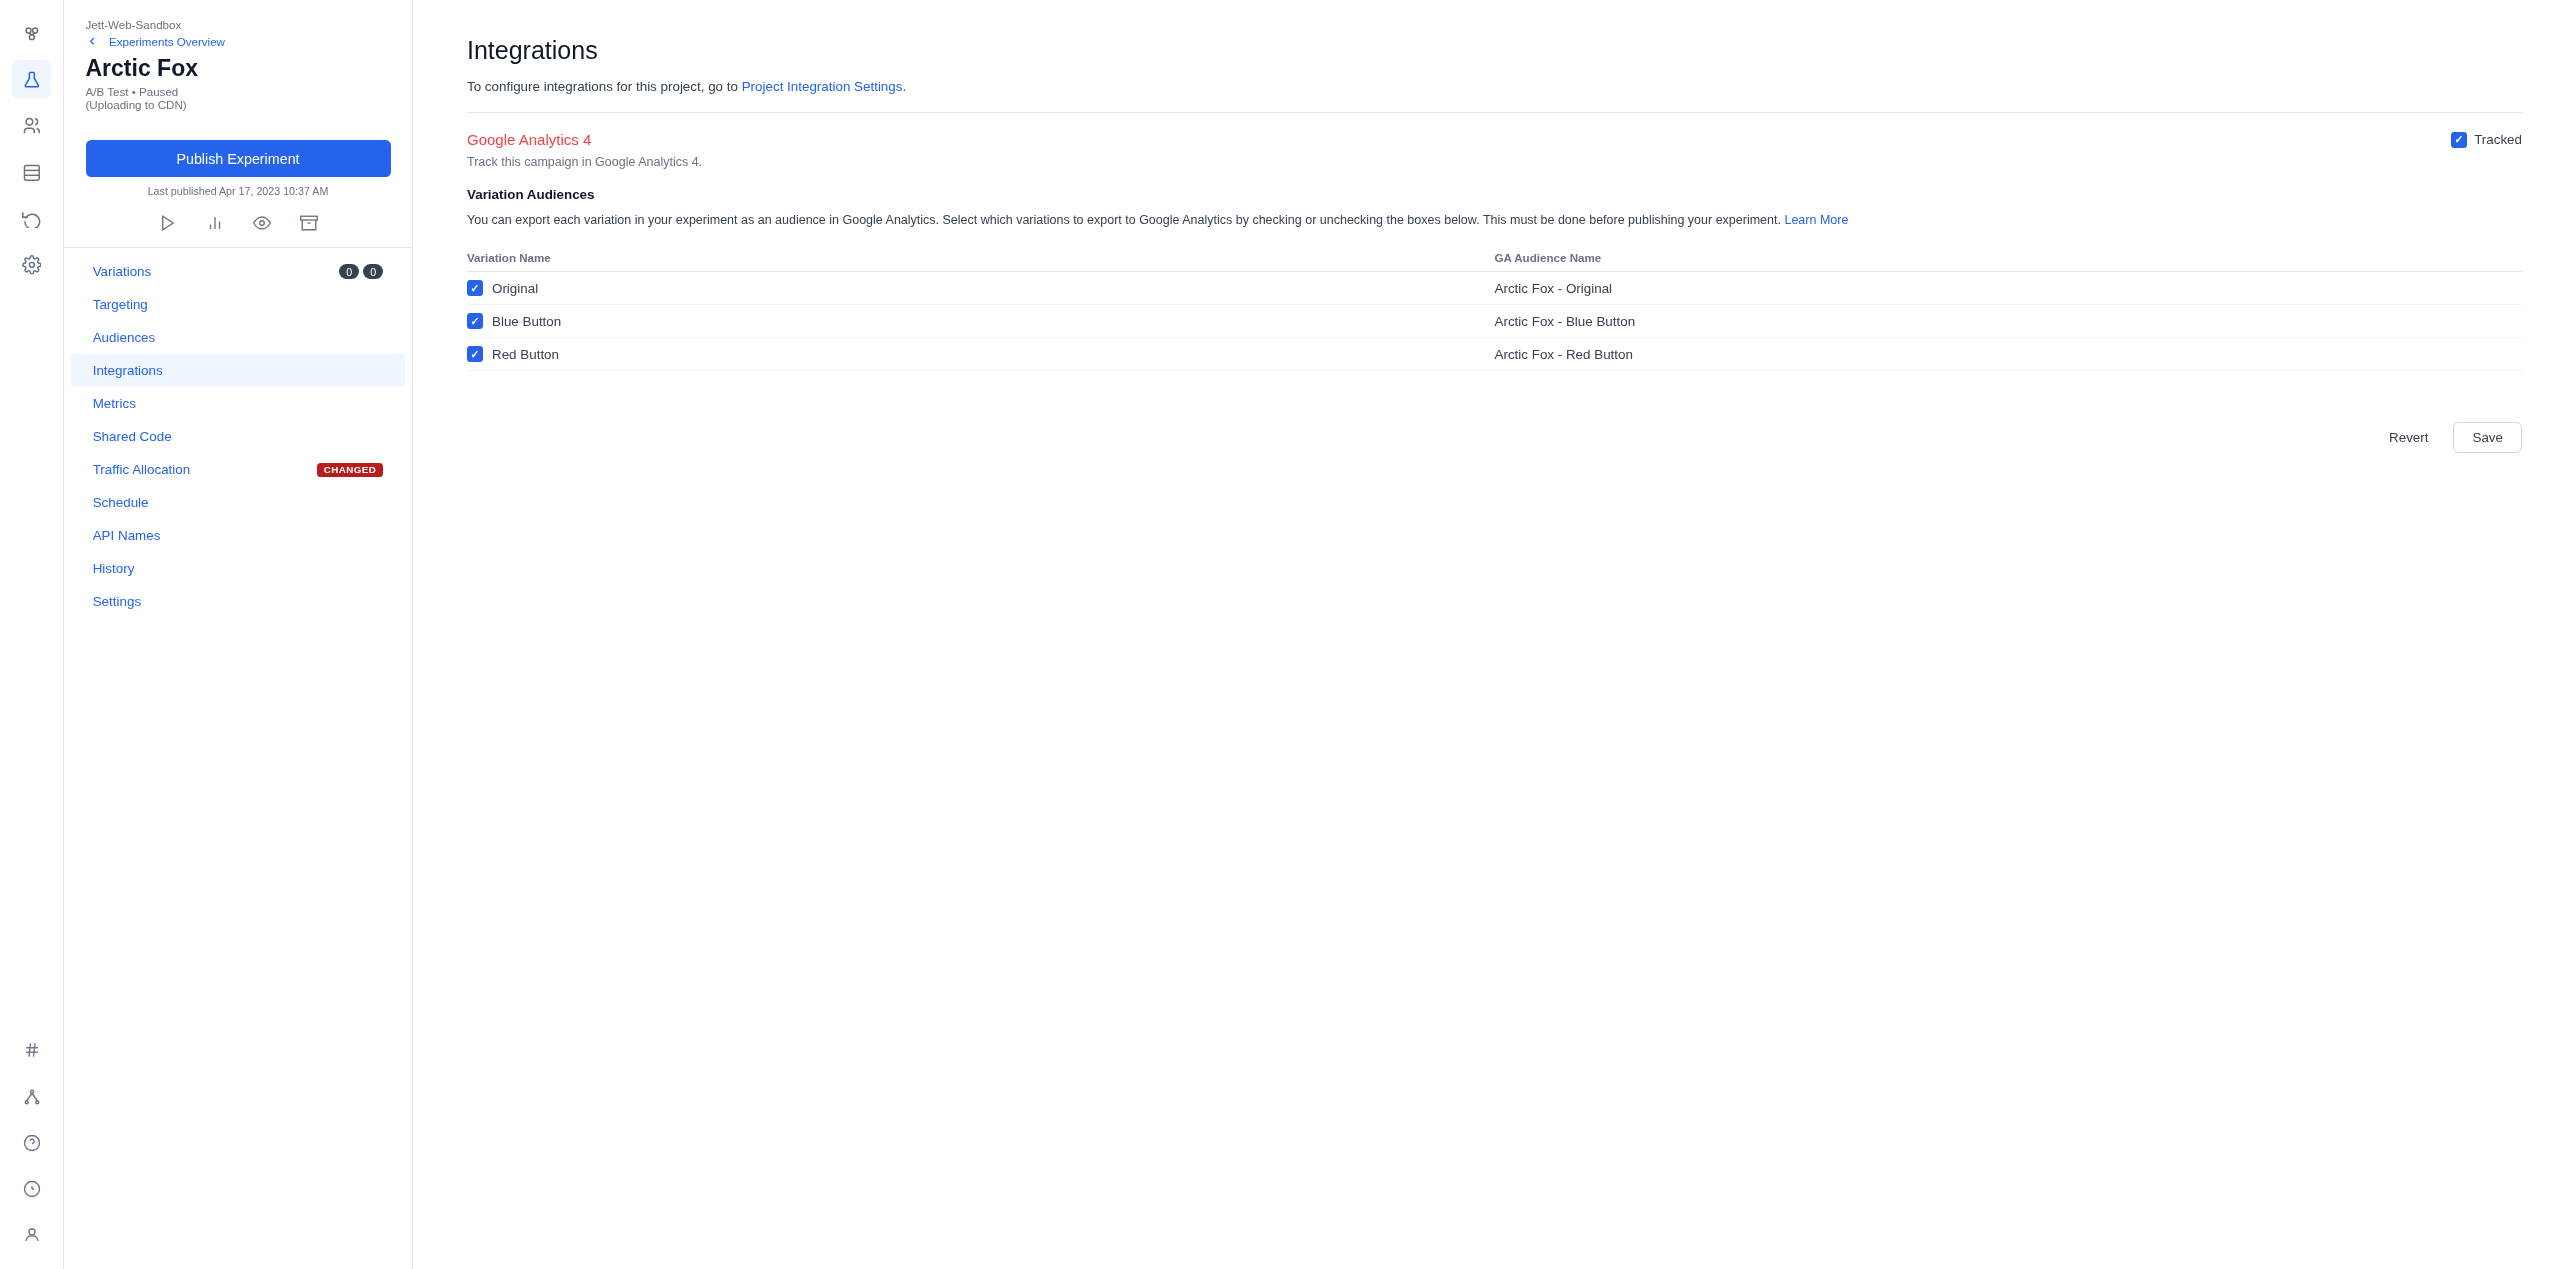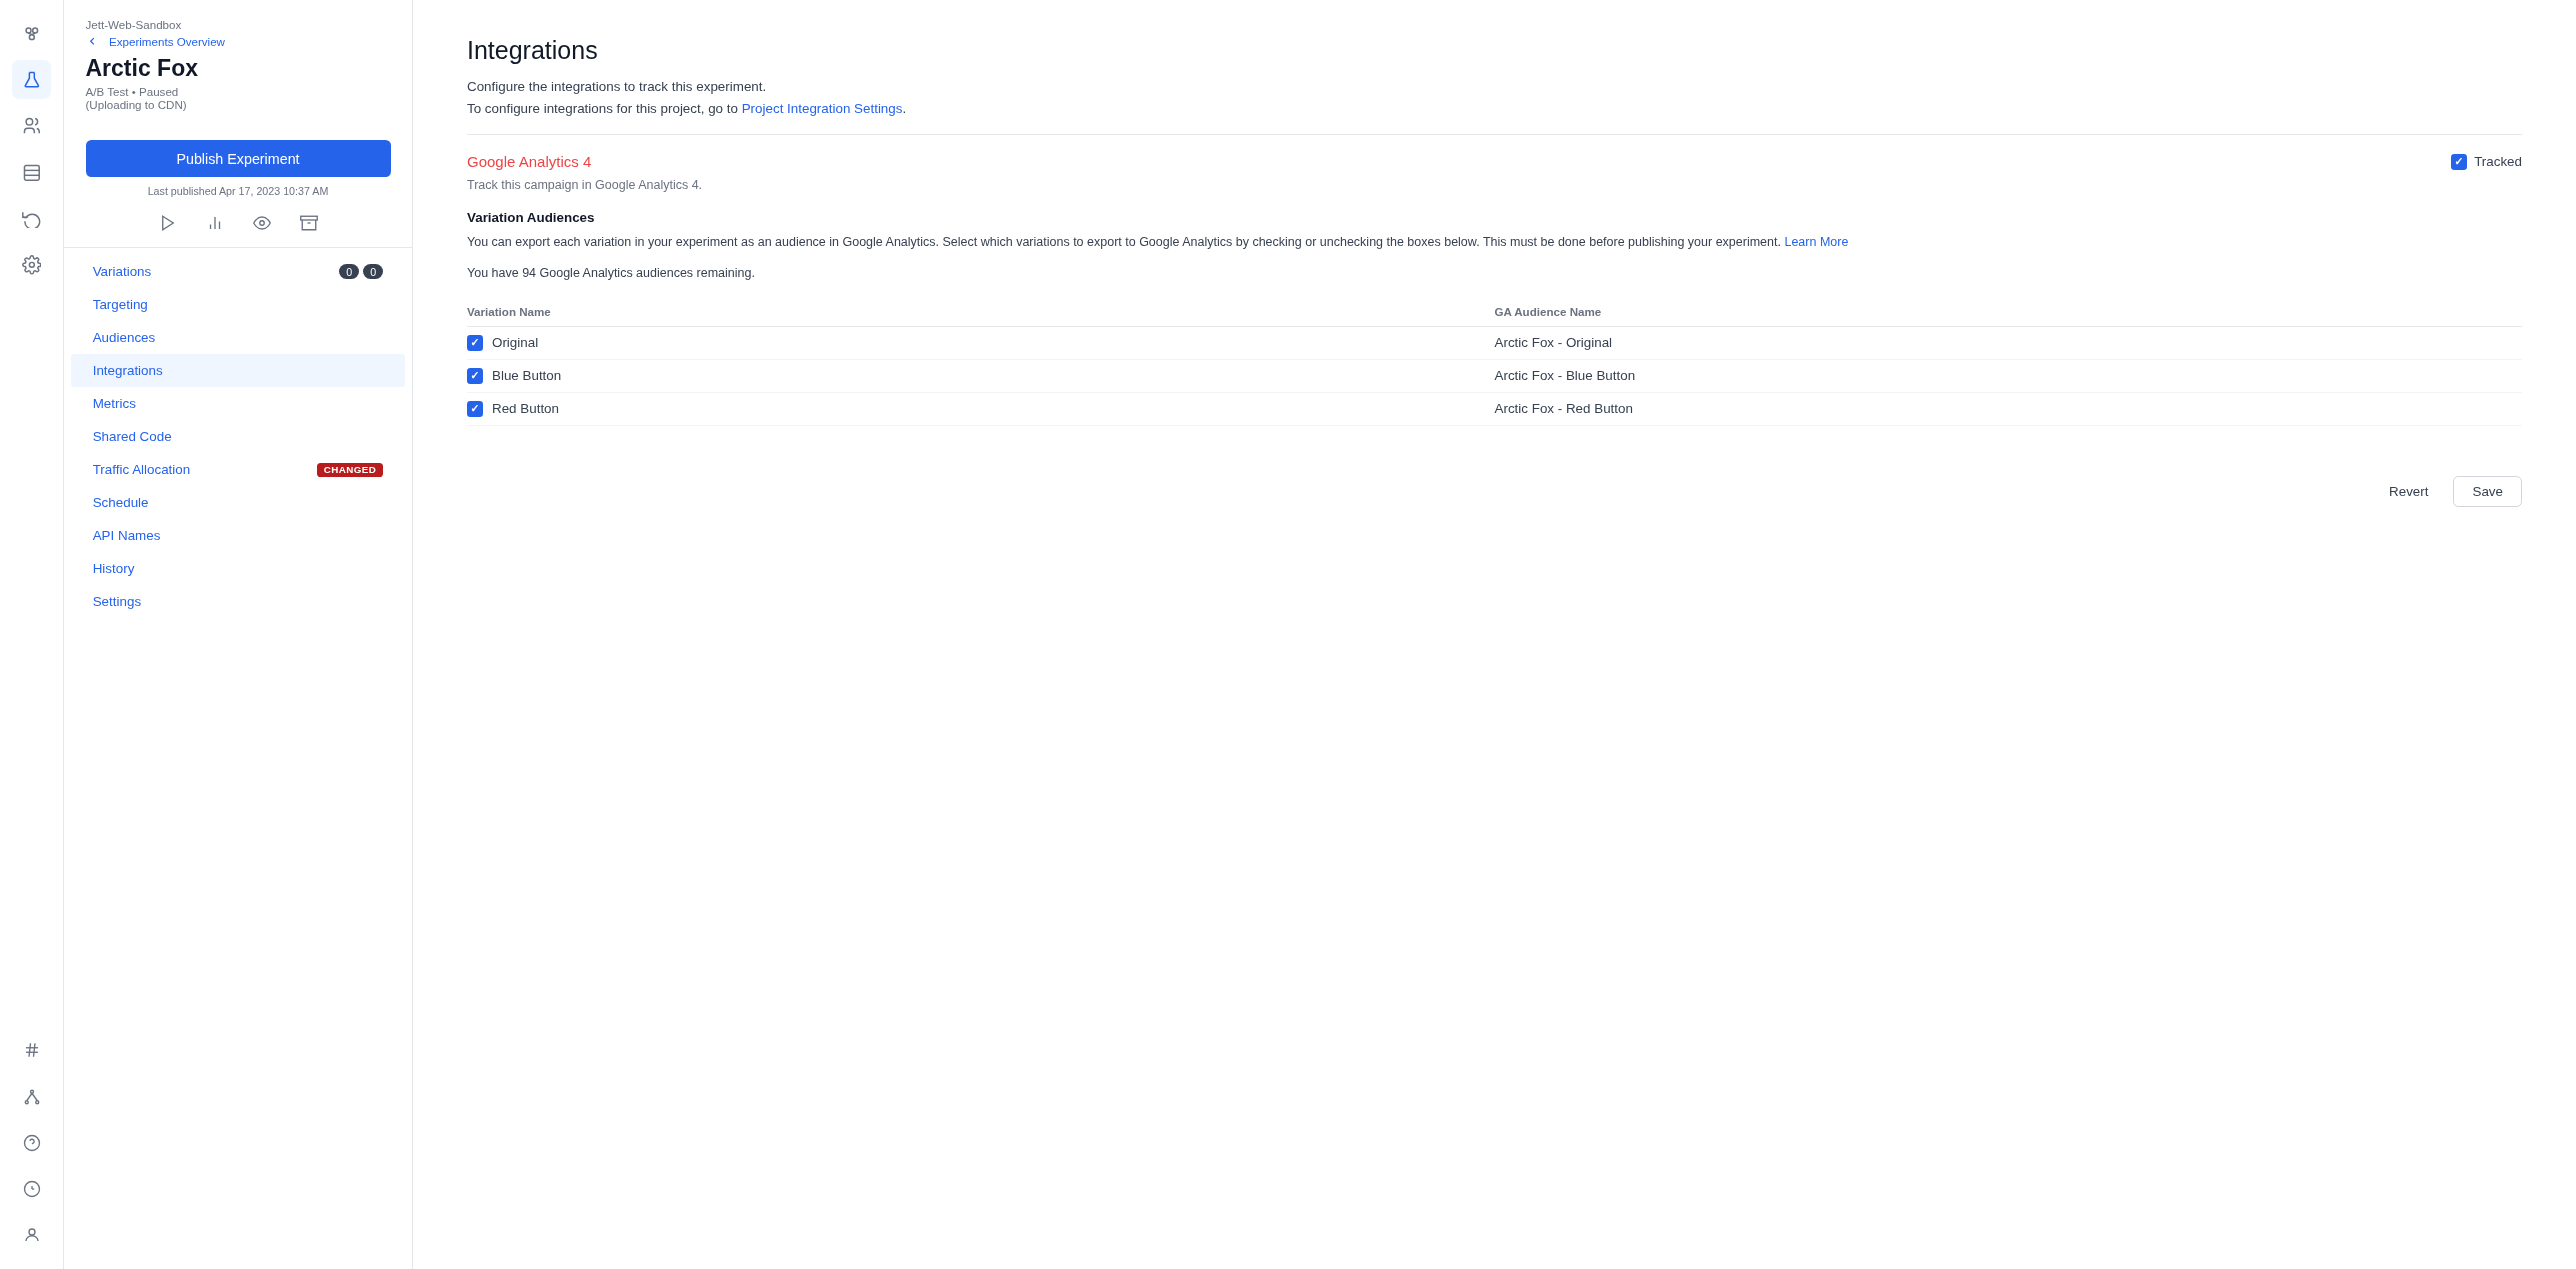--- a/index.html
+++ b/index.html
@@ -460,42 +460,40 @@
     </div>
     <div class="nav-item">
       <span>Settings</span>
     </div>
   </div>
 </div>
 
 <div class="main-content">
   <h1 class="page-title">Integrations</h1>
 
-  <p class="description-text">Configure the integrations to track this experiment.</p>
   <p class="description-text">
     <span>To configure integrations for this project, go to </span><a class="description-link" href="#">Project Integration Settings</a><span>.</span>
   </p>
 
   <hr class="divider">
 
   <div class="integration-header">
     <span class="integration-name">Google Analytics 4</span>
     <div class="tracked-checkbox">
       <div class="checkbox-blue"></div>
       <span>Tracked</span>
     </div>
   </div>
   <p class="integration-desc">Track this campaign in Google Analytics 4.</p>
 
   <p class="section-heading">Variation Audiences</p>
   <p class="body-text">
     <span>You can export each variation in your experiment as an audience in Google Analytics. Select which variations to export to Google Analytics by checking or unchecking the boxes below. This must be done before publishing your experiment.</span>
     <a class="body-link" href="#">Learn More</a>
   </p>
-  <p class="audiences-count">You have 94 Google Analytics audiences remaining.</p>
 
   <table class="variation-table">
     <thead>
       <tr>
         <th class="col-name">Variation Name</th>
         <th class="col-ga">GA Audience Name</th>
       </tr>
     </thead>
     <tbody id="variation-rows">
         <tr>

